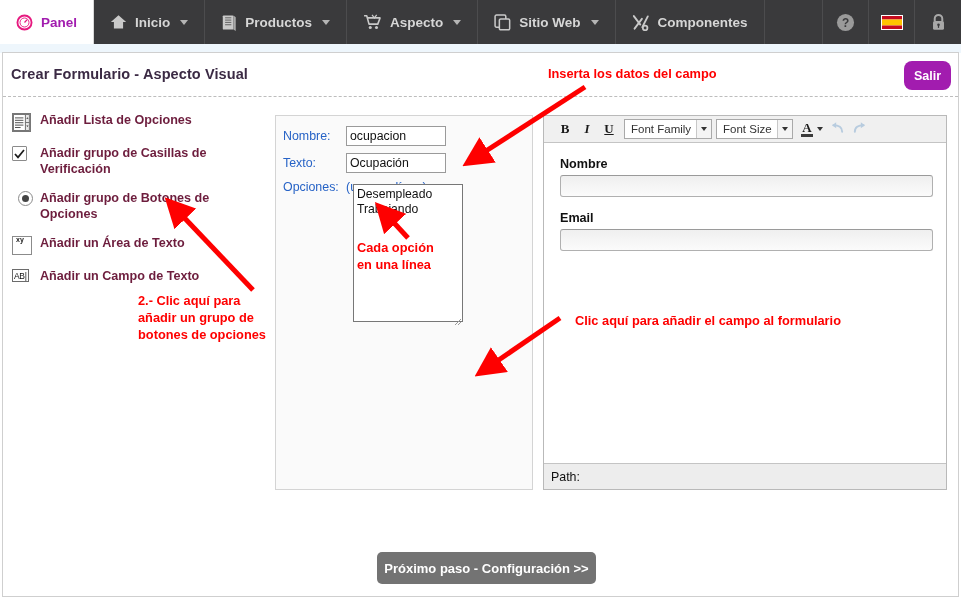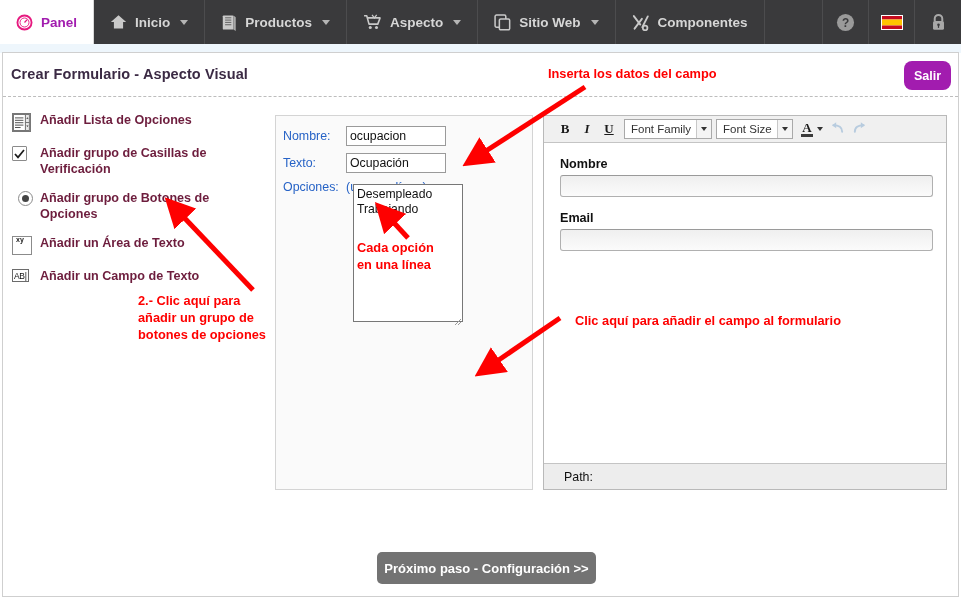--- a/index.html
+++ b/index.html
@@ -154,21 +154,21 @@
   .undo,.redo{margin-left:7px;font-size:15px;color:#b8ccdf;cursor:pointer;}
   .ed-body { height:318px; background:#fff; padding:14px 16px 0 16px; position:relative;}
   .ed-lab { font-size:12.6px; font-weight:bold; color:#111; margin-bottom:4px;}
   .ed-input {
     width:373px; height:22px; border:1px solid #b0b0b0; border-top-color:#9a9a9a;
     background:linear-gradient(#efefef,#fbfbfb); border-radius:3px; margin-bottom:14px;
   }
   .ed-status {
     position:absolute; left:0; bottom:0; width:402px; height:26px;
     background:#ededed; border-top:1px solid #c4c4c4;
-    display:flex; align-items:center; padding-left:20px;
+    display:flex; align-items:center; padding-left:7px;
     font-size:12.4px; color:#111;
   }
 
   
   .btn-next {
     position:absolute; left:377px; top:552px; width:219px; height:32px;
     background:#737373; color:#fff; border:none; border-radius:5px;
     font-size:13px; font-weight:bold; cursor:pointer;
     font-family:"Liberation Sans", sans-serif;
   }

